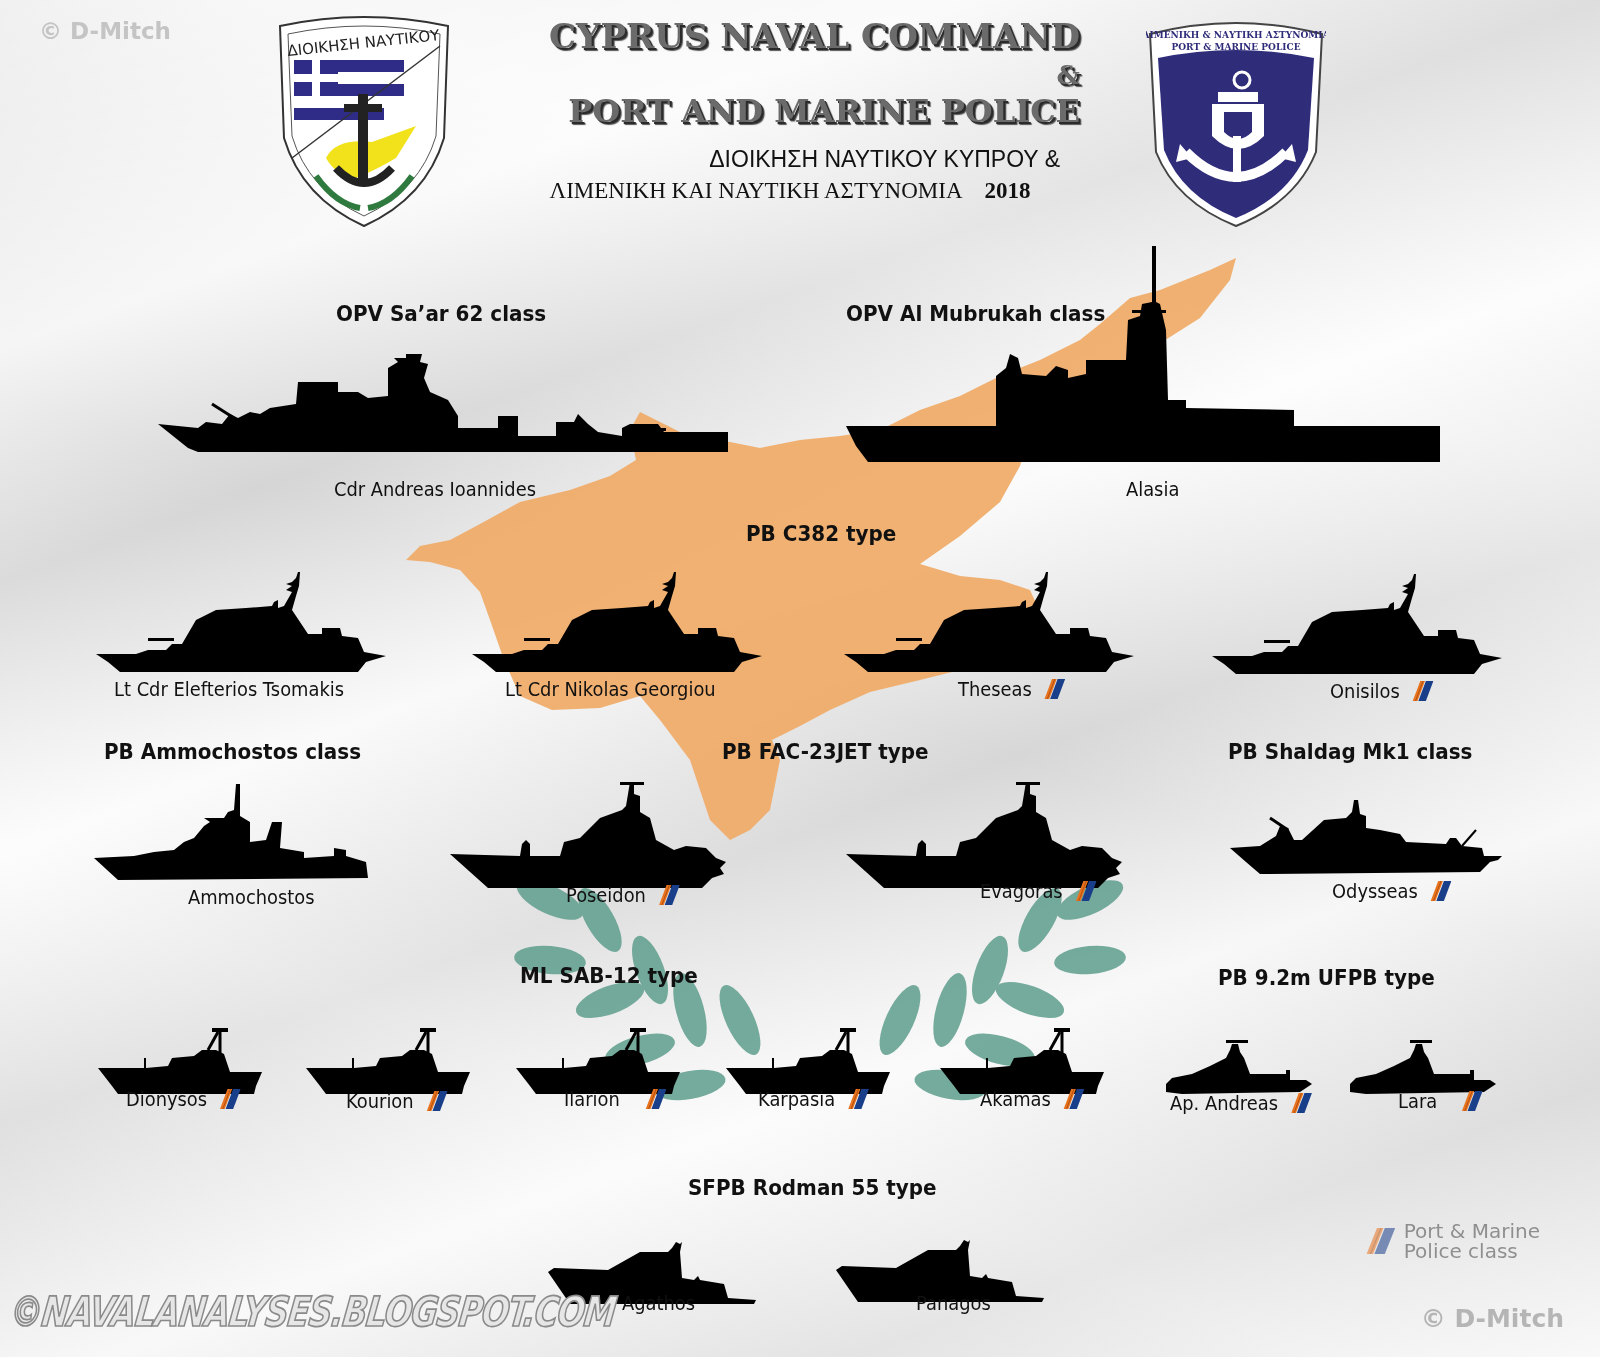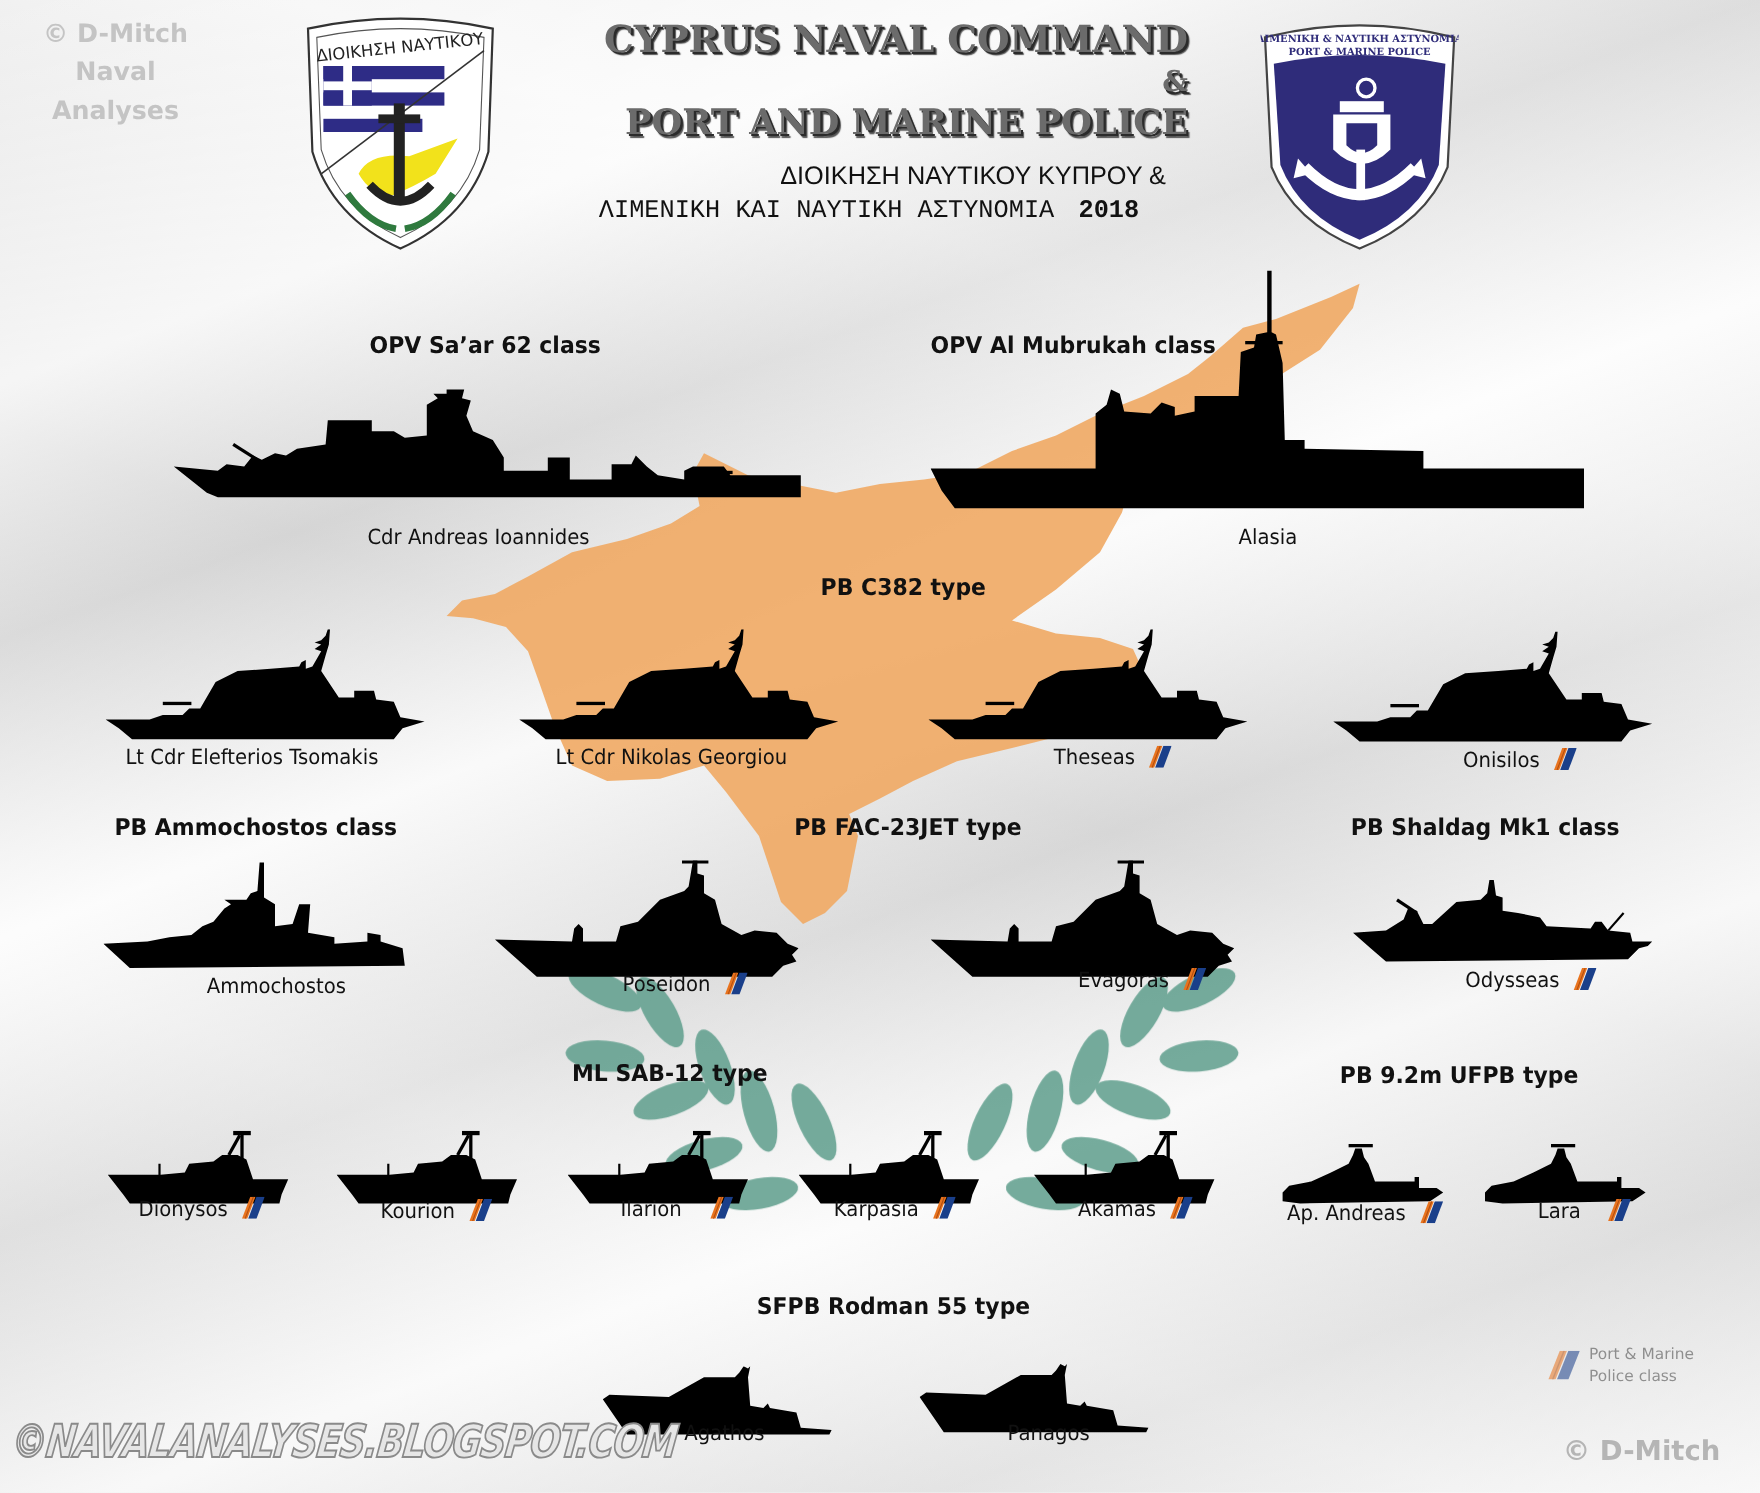--- a/index.html
+++ b/index.html
@@ -19,36 +19,36 @@
   .wm-blog { left: 8px; bottom: 22px; font-size: 36px; font-style: italic; font-weight: bold; color: #e6e6e6; letter-spacing: -1px;
     -webkit-text-stroke: 1.5px #8a8a8a; transform: scaleY(1.15) skewX(-8deg); transform-origin: left bottom; font-family: "DejaVu Sans Condensed", "DejaVu Sans", sans-serif; }
 
   
   .title-main { left: 500px; width: 580px; text-align: right; font-family: "DejaVu Serif", serif; font-weight: bold; color: #6b6b6b;
     text-shadow: 2px 2px 0 #2b2b2b, 3px 3px 1px #555; letter-spacing: 0px; }
   .t1 { top: 16px; font-size: 34px; }
   .t-amp { top: 60px; font-size: 26px; }
   .t2 { top: 92px; font-size: 32px; }
   .greek1 { left: 520px; width: 540px; top: 146px; text-align: right; font-size: 23px; color: #111; font-family: "Liberation Sans", sans-serif; }
-  .greek2 { left: 520px; width: 540px; top: 178px; text-align: center; font-size: 23px; color: #111; font-family: Liberation Mono, monospace; }
+  .greek2 { left: 520px; width: 540px; top: 178px; text-align: center; font-size: 23px; color: #111; font-family: Liberation Serif, serif; }
   .greek2 .yr { font-weight: bold; margin-left: 22px; }
 
   
   .emblem { position: absolute; }
 
   
   .map { left: 400px; top: 240px; }
 
   .class-title { position: absolute; font-weight: bold; font-size: 21px; color: #111; font-family: "DejaVu Sans", sans-serif; white-space: nowrap; transform: scaleX(0.95); transform-origin: left; }
   .ship-name { position: absolute; font-size: 19px; color: #111; white-space: nowrap; font-family: "DejaVu Sans", sans-serif; transform: scaleX(0.94); transform-origin: left; }
   .stripe { display: inline-block; width: 28px; height: 20px; vertical-align: -3px; margin-left: 8px; }
   .ship { position: absolute; }
 
   .legend { right: 60px; bottom: 96px; display: flex; align-items: center; gap: 8px; opacity: 0.55; }
-  .legend-text { font-size: 14px; color: #444; line-height: 20px; }
+  .legend-text { font-size: 20px; color: #444; line-height: 20px; }
 </style>
 </head>
 <body>
 
 <svg width="0" height="0" style="position:absolute">
   <defs>
     <g id="stripe-g">
       <polygon points="6,20 14,0 19,0 11,20" fill="#e8731e"></polygon>
       <polygon points="12,20 20,0 28,0 20,20" fill="#1a3f8a"></polygon>
       <line x1="9" y1="20" x2="17" y2="0" stroke="#b24f10" stroke-width="1"></line>
@@ -73,21 +73,20 @@
       <rect x="64" y="0" width="22" height="3" fill="#000"></rect>
     </g>
     <g id="rodman">
       <path d="M0,30 L6,26 L60,28 L92,10 L120,10 L124,6 L128,0 L132,2 L134,0 L132,10 L134,36 L146,38 L150,34 L152,38 L176,42 L180,56 L208,58 L206,62 L22,62 Z" fill="#000"></path>
     </g>
   </defs>
 </svg>
 
 <div class="abs wm-top">
   <div>© D-Mitch</div>
-  <div>Naval Analyses</div>
 </div>
 
 <svg class="abs map" width="860" height="640" viewBox="0 0 860 640">
   <path d="M6,320 L30,322 L60,330 L80,352 L90,380 L104,420 L120,456 L152,470 L200,468 L240,456 L260,480 L290,520 L310,580 L330,600 L350,590 L370,570 L380,520 L372,500 L400,486 L430,470 L470,452 L520,440 L560,430 L600,420 L632,400 L640,372 L630,350 L600,340 L560,336 L520,324 L560,296 L600,262 L620,226 L630,190 L660,166 L700,140 L740,116 L800,78 L830,40 L836,18 L810,30 L760,50 L730,58 L700,84 L680,100 L640,120 L600,136 L560,156 L520,170 L480,190 L440,196 L400,200 L360,208 L320,200 L280,192 L240,172 L230,190 L236,220 L210,236 L170,250 L120,262 L80,284 L50,300 L20,306 Z" fill="#f0aa66" opacity="0.92"></path>
 </svg>
 
 <svg class="abs" style="left:490px; top:860px;" width="660" height="250" viewBox="0 0 660 250">
   <g fill="#5e9e8c" opacity="0.85">
     <ellipse cx="60" cy="40" rx="36" ry="14" transform="rotate(25 60 40)"></ellipse>
     <ellipse cx="60" cy="100" rx="36" ry="14" transform="rotate(5 60 100)"></ellipse>

